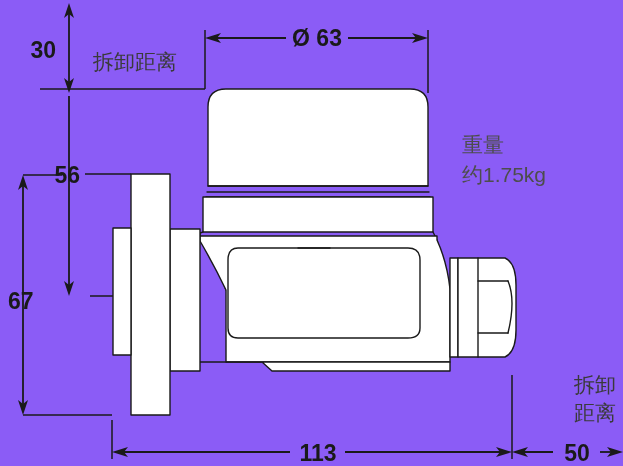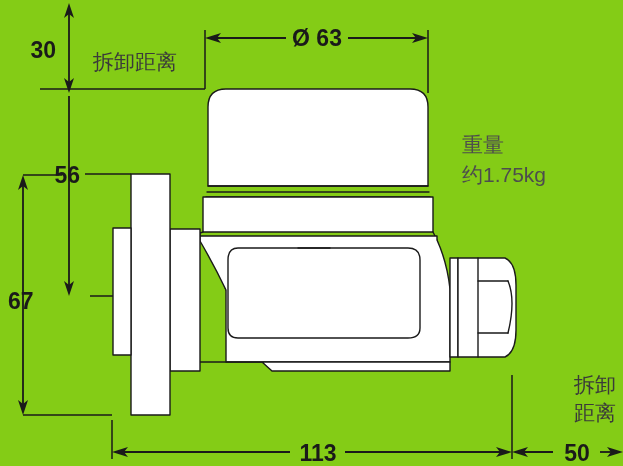--- a/index.html
+++ b/index.html
@@ -7,21 +7,21 @@
     padding: 0;
     background: #ffffff;
   }
   body {
     font-family: "Liberation Sans", "DejaVu Sans", sans-serif;
   }
   #drawing-root {
     position: relative;
     width: 623px;
     height: 466px;
-    background: #84cc16;
+    background: #8b5cf6;
     overflow: hidden;
   }
   #drawing-svg {
     position: absolute;
     left: 0;
     top: 0;
     width: 623px;
     height: 466px;
     display: block;
   }

